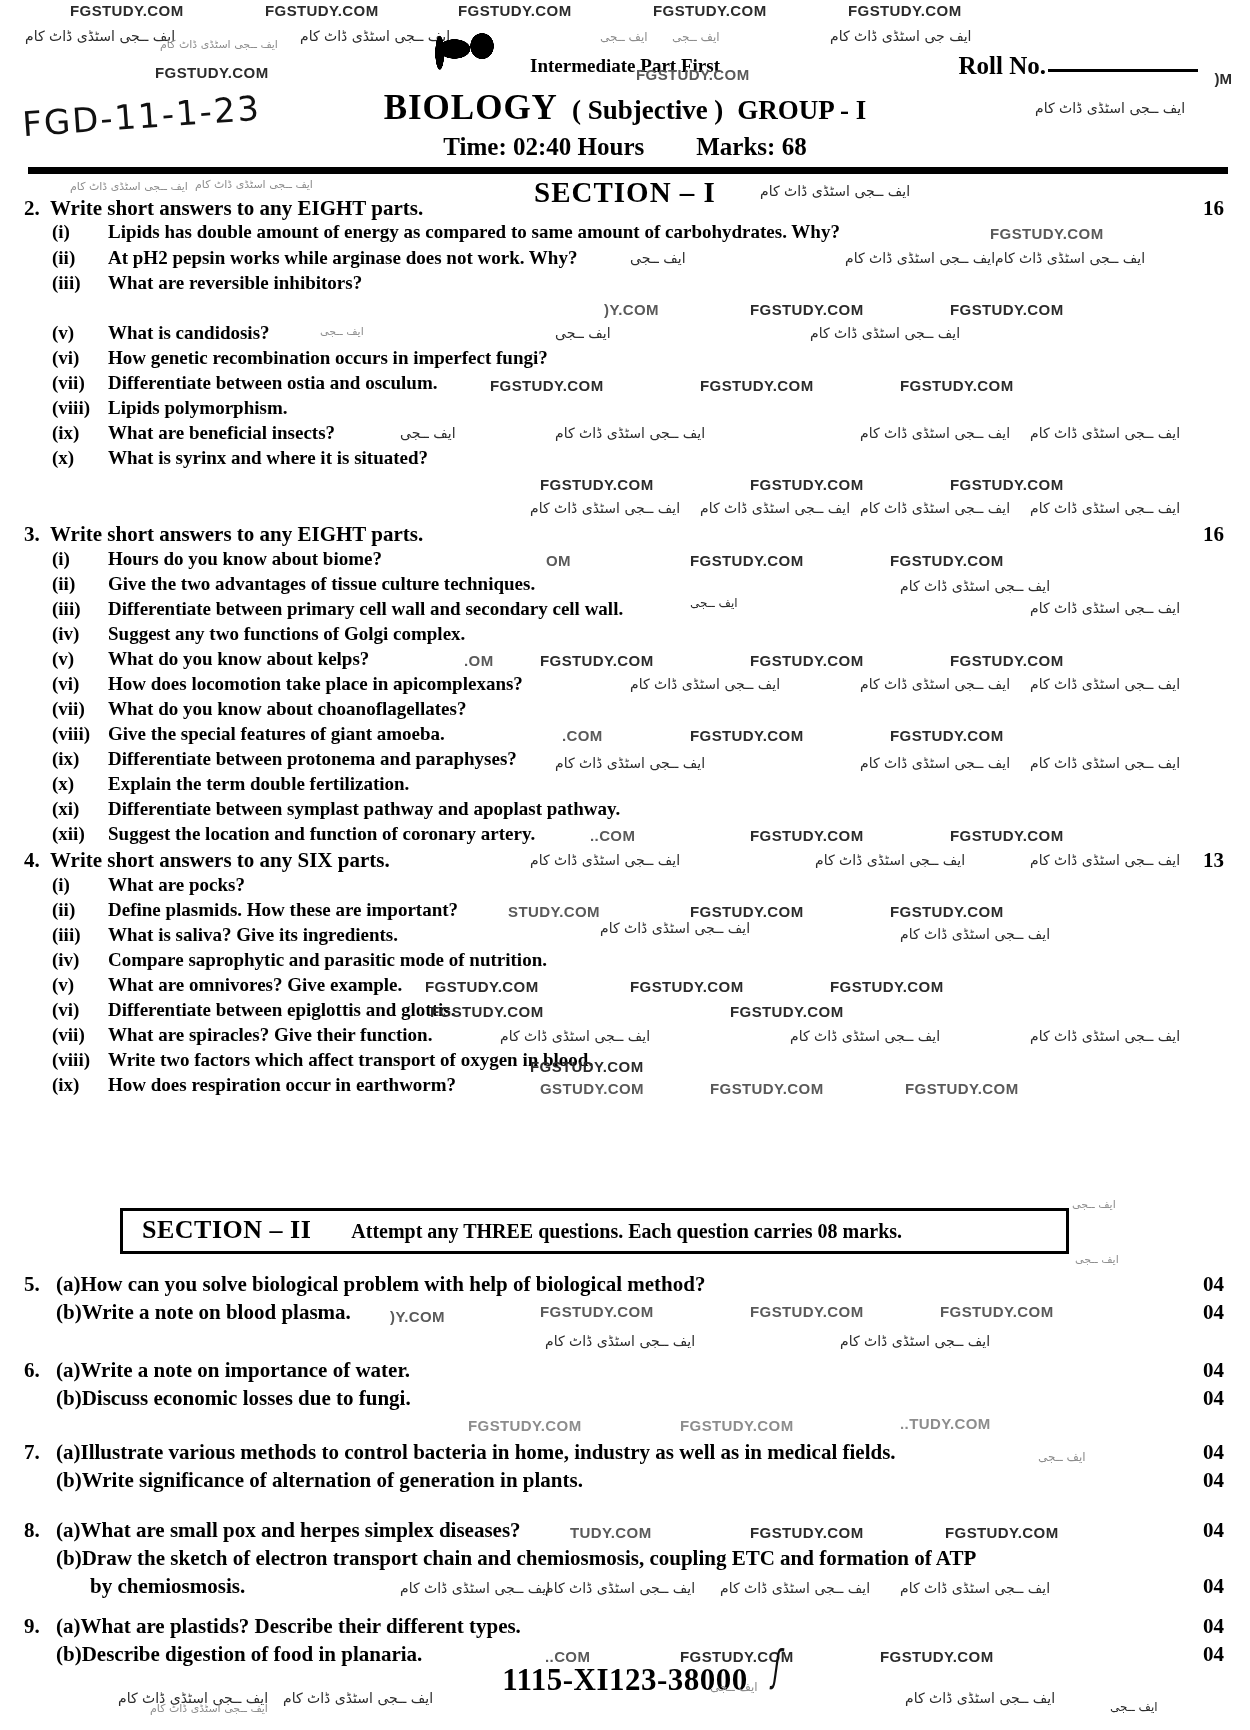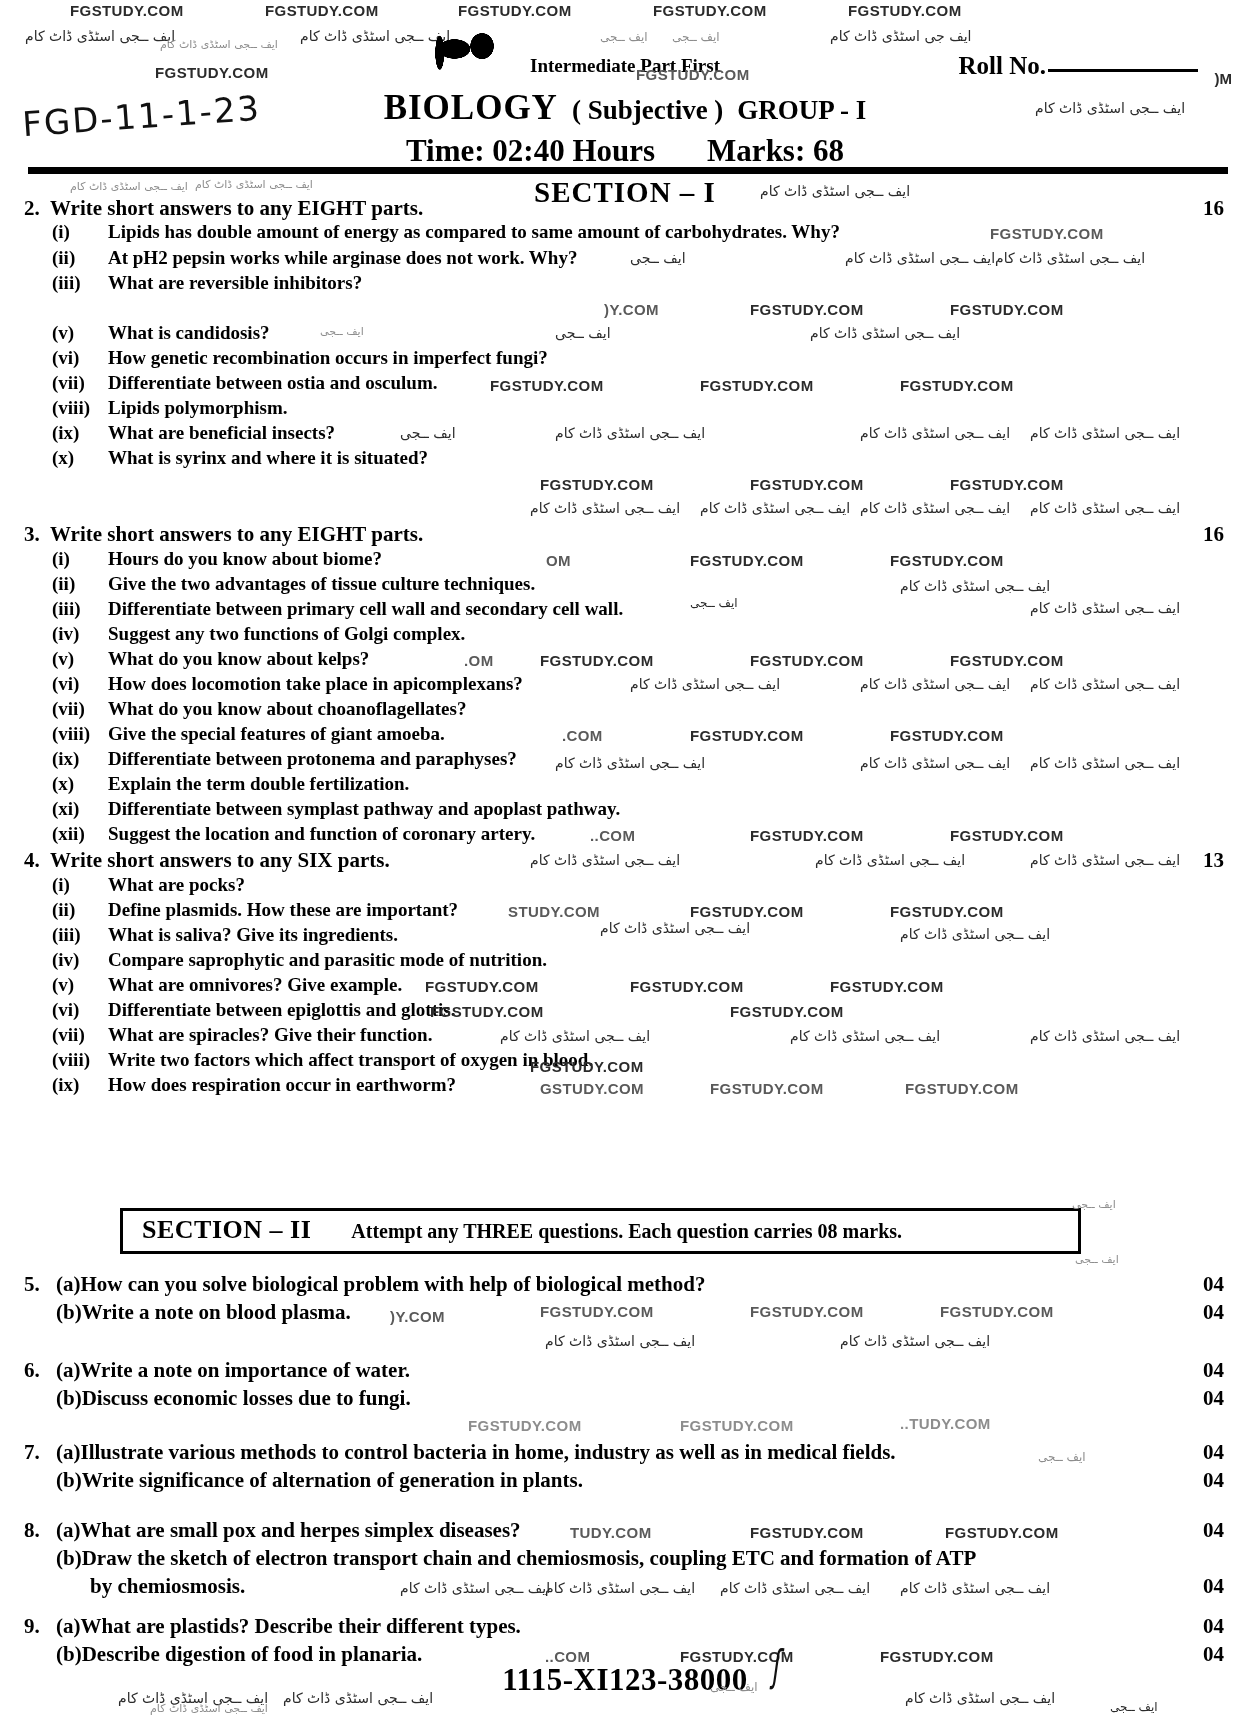--- a/index.html
+++ b/index.html
@@ -61,40 +61,40 @@
   .subject-row{
     position:absolute;left:0;right:0;top:88px;text-align:center;
   }
   .subject-row .big{
     font-size:35px;font-weight:bold;letter-spacing:1px;
   }
   .subject-row .mid{font-size:27px;font-weight:bold;margin-top:43px;}
   .subject-row .sep{display:inline-block;width:14px;}
   .time-row{
     position:absolute;left:0;right:0;top:133px;text-align:center;
-    font-size:31px;font-weight:bold;
+    font-size:25px;font-weight:bold;
   }
   .time-row .gap{display:inline-block;width:52px;}
 
   .rule{
     position:absolute;left:28px;right:22px;top:167px;
     height:6px;background:#000;
   }
   .rule:after{content:"";position:absolute;left:0;right:0;top:6px;height:1px;background:#000;}
 
   
   .section1{
     position:absolute;left:0;right:0;top:176px;text-align:center;
     font-size:29px;font-weight:bold;letter-spacing:1px;
   }
   .sec2box{
     position:absolute;left:120px;top:1208px;width:945px;
     border:2px solid #000;
     box-shadow:0 0 0 1px #000 inset;
-    padding:5px 12px 7px 0;
+    padding:5px 0 7px 0;
     background:#fff;
   }
   .sec2box .inner{
     display:flex;align-items:baseline;padding-left:20px;
   }
   .sec2box .s2title{font-size:26px;font-weight:bold;letter-spacing:.5px;}
   .sec2box .s2sub{font-size:20px;font-weight:bold;margin-left:40px;}
 
   
   .qhead{

